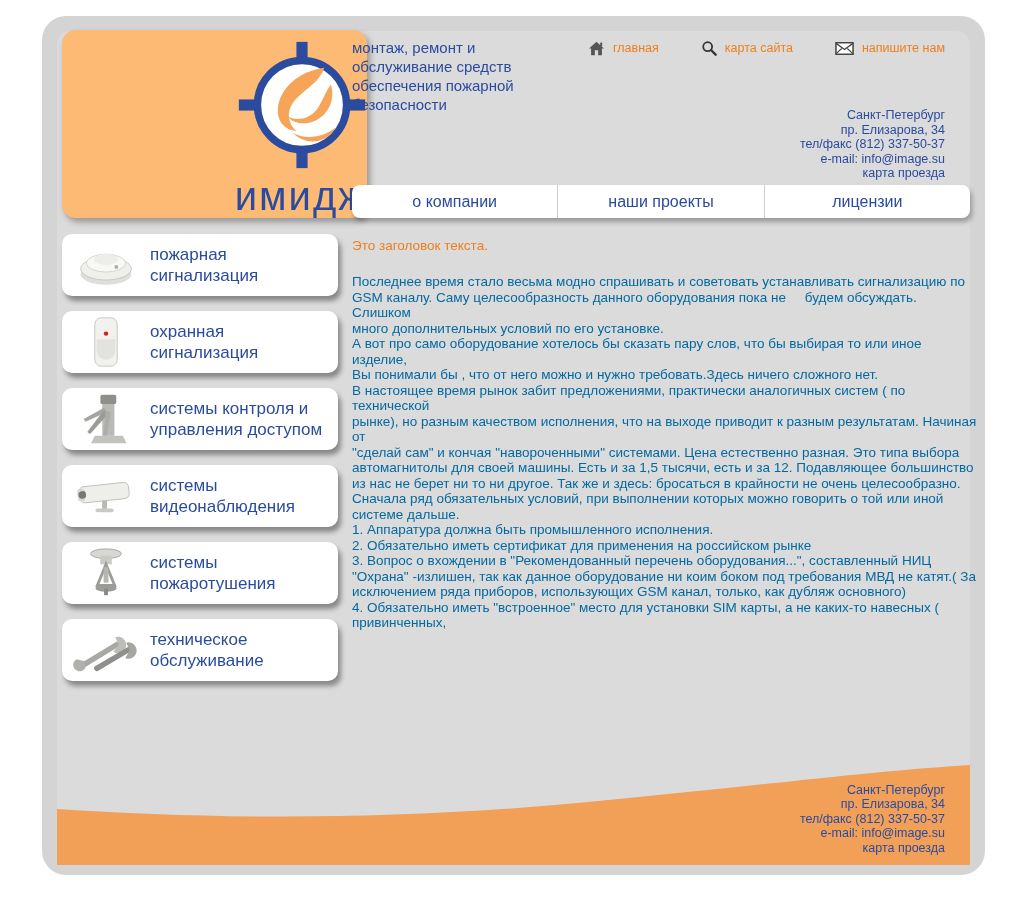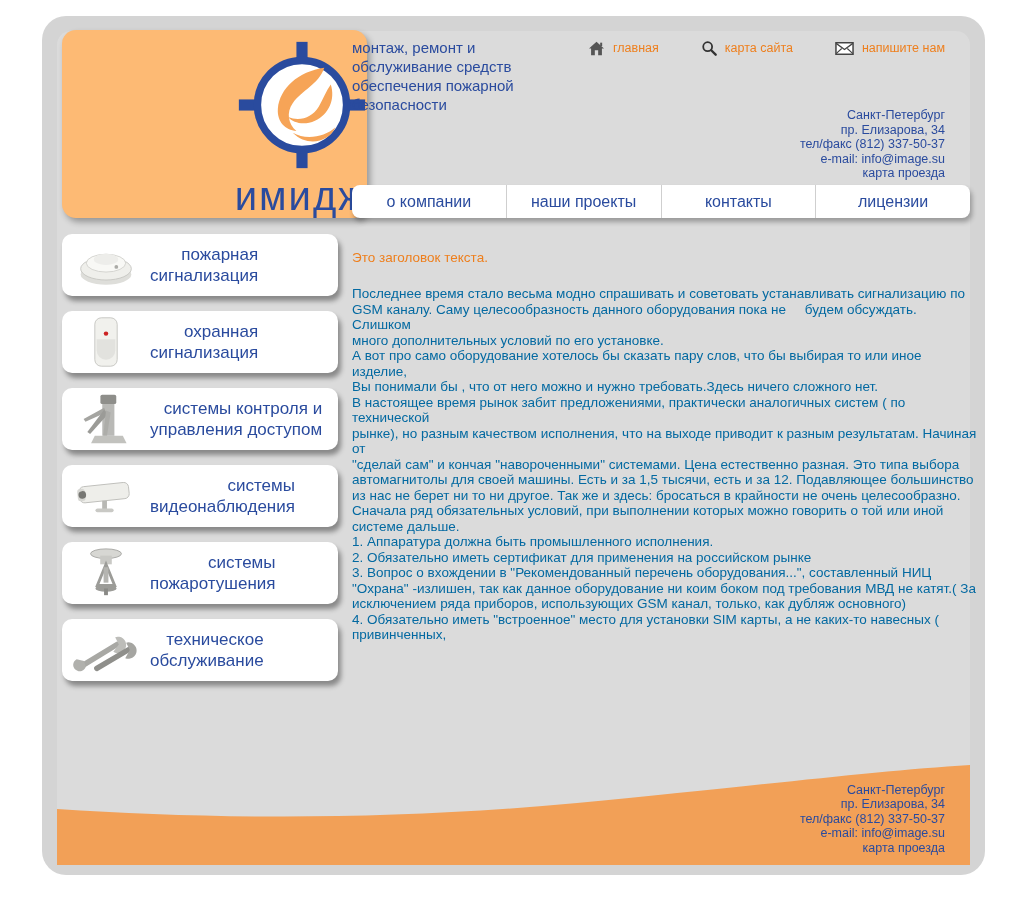--- a/index.html
+++ b/index.html
@@ -28,27 +28,27 @@
   
   .navbar{position:absolute;left:310px;top:169px;width:618px;height:33px;background:#fff;border-radius:8px;
           box-shadow:2px 4px 5px rgba(0,0,0,.3);display:flex;}
   .tab{flex:1;display:flex;align-items:center;justify-content:center;font-size:16px;color:#2a4b9e;
        border-right:1px solid #cfcfcf;cursor:pointer;}
   .tab:last-child{border-right:none;}
 
   
   .sidebar{position:absolute;left:20px;top:218px;width:276px;}
   .side-item{height:62px;background:#fff;border-radius:10px;box-shadow:3px 5px 5px rgba(0,0,0,.38);
-             margin-bottom:15px;display:flex;align-items:center;cursor:pointer;text-align:right;}
+             margin-bottom:15px;display:flex;align-items:center;cursor:pointer;}
   .side-icon{width:88px;display:flex;justify-content:center;align-items:center;}
   .side-label{color:#2a4b9e;font-size:17px;line-height:21px;white-space:pre-line;}
 
   
   .content{position:absolute;left:310px;top:222px;width:626px;}
-  .heading{color:#ee7f1d;font-size:13.5px;margin:12px 0 21px 0;}
+  .heading{color:#ee7f1d;font-size:13.5px;margin:0 0 21px 0;}
   .bodyline{color:#0369a1;font-size:13.5px;line-height:15.5px;min-height:15.5px;white-space:pre-wrap;}
 
   
   .wave{position:absolute;left:15px;right:15px;bottom:10px;height:106px;}
   .wave svg{display:block;width:100%;height:100%;}
   .footer-addr{position:absolute;right:40px;bottom:20px;text-align:right;color:#2a4b9e;font-size:12.5px;line-height:14.5px;}
   .footer-addr .link{cursor:pointer;}
 </style>
 </head>
 <body>
@@ -119,21 +119,20 @@
       <div>Санкт-Петербург</div>
       <div>пр. Елизарова, 34</div>
       <div>тел/факс (812) 337-50-37</div>
       <div>e-mail: info@image.su</div>
       <div class="link">карта проезда</div>
     </div>
 
     <div class="navbar">
       <div class="tab">о компании</div>
       <div class="tab">наши проекты</div>
-      <div class="tab">контакты</div>
       <div class="tab">лицензии</div>
     </div>
 
     <div class="sidebar">
 
       <div class="side-item">
         <span class="side-icon">
           <svg width="60" height="46" viewBox="0 0 64 48">
             <ellipse cx="32" cy="34" rx="27" ry="11" fill="#dededa"></ellipse>
             <ellipse cx="32" cy="28" rx="27" ry="12" fill="#efefeb" stroke="#c6c6c2" stroke-width="1"></ellipse>

